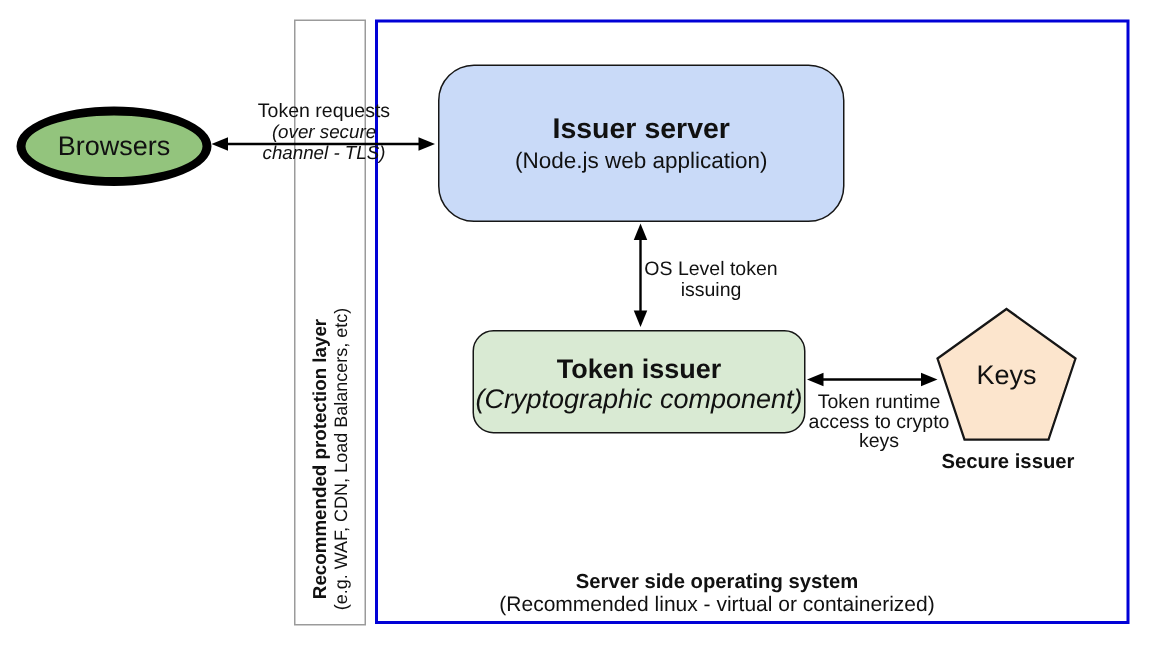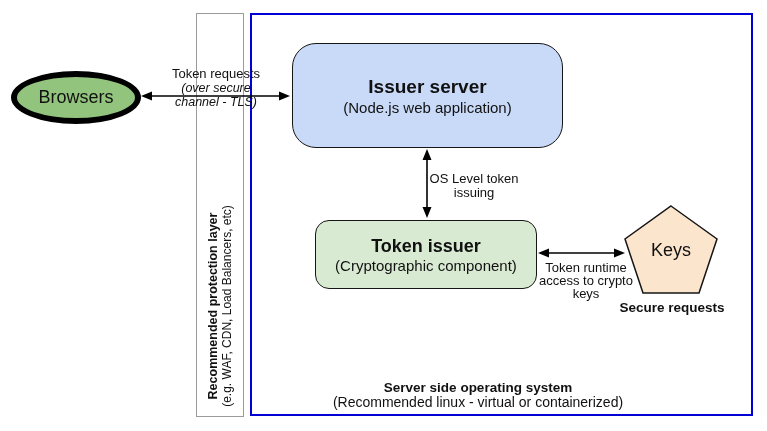--- a/index.html
+++ b/index.html
@@ -43,21 +43,21 @@
   }
   .issuer-title { font-size:19px; font-weight:bold; line-height:23px; }
   .issuer-sub   { font-size:15px; line-height:19px; }
   .token-box {
     left:315px; top:220px; width:222px; height:69px; border-radius:14px;
     background:var(--token-fill,#d9ead3); border:1.5px solid #161616;
     display:flex; flex-direction:column; align-items:center; justify-content:center;
     z-index:2; text-align:center;
   }
   .token-title { font-size:18px; font-weight:bold; line-height:22px; }
-  .token-sub   { font-size:15px; line-height:18px; }
+  .token-sub   { font-size:18px; line-height:18px;font-style:italic; }
 
   .keys-label {
     left:639px; top:240px; width:64px; text-align:center;
     font-size:18px; z-index:4;
   }
   .keys-caption {
     left:618px; top:300px; width:108px; text-align:center;
     font-size:13.5px; font-weight:bold; z-index:4;
   }
 
@@ -121,21 +121,21 @@
     </g>
 
     <g stroke="#000" fill="#000">
       <line x1="544" y1="253" x2="619" y2="253" stroke-width="1.6"></line>
       <polygon points="538,253 549,248.5 549,257.5" stroke="none"></polygon>
       <polygon points="625,253 614,248.5 614,257.5" stroke="none"></polygon>
     </g>
   </svg>
 
   <div class="abs keys-label">Keys</div>
-  <div class="abs keys-caption">Secure requests</div>
+  <div class="abs keys-caption">Secure issuer</div>
 
   <div class="abs edge-label lbl-os-level">OS Level token
 issuing</div>
 
   <div class="abs edge-label lbl-token-requests">
     <div>Token requests</div>
     <div class="sub">(over secure
 channel - TLS)</div>
   </div>
 

